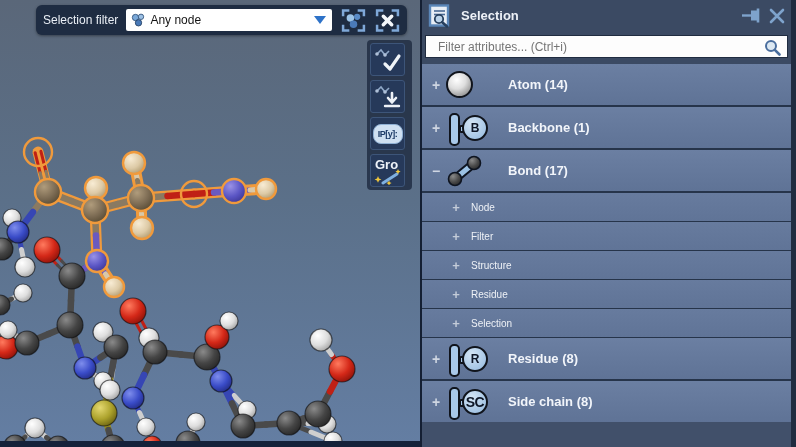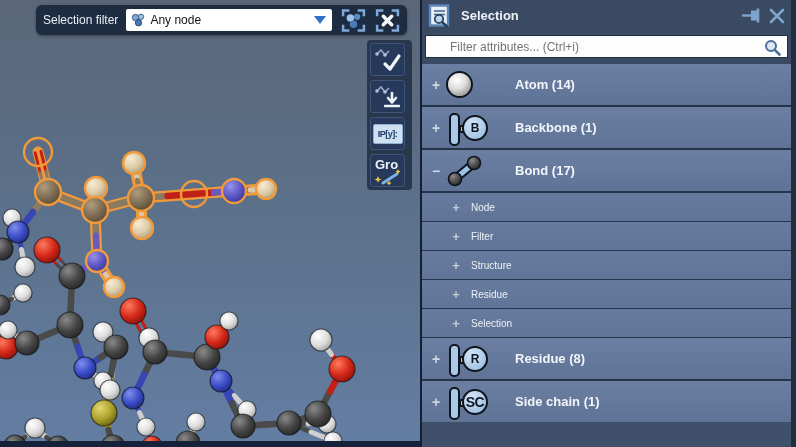--- a/index.html
+++ b/index.html
@@ -18,39 +18,39 @@
   .dropdown{width:196px;height:22px;background:#fff;border-radius:2px;display:flex;align-items:center;padding:0 5px;cursor:default;}
   .dropdown .txt{font-size:12px;color:#141414;margin-left:5px;flex:1;}
   .caret{width:0;height:0;border-left:6px solid transparent;border-right:6px solid transparent;border-top:8px solid #2e72c8;margin-right:1px;}
   .tb-btn{width:26px;height:26px;display:flex;align-items:center;justify-content:center;cursor:pointer;}
 
   
   .vp-tools{position:absolute;right:8px;top:40px;width:39px;background:rgba(27,40,62,.78);border-radius:4px;
     padding:3px;display:flex;flex-direction:column;gap:4px;}
   .vp-tool{width:33px;height:31px;background:#26395a;border:1px solid #3d5579;border-radius:3px;
     display:flex;align-items:center;justify-content:center;cursor:pointer;}
-  .ipy-box{width:28px;height:18px;background:#cfe0f2;border:1px solid #8fb0d4;border-radius:2px;
+  .ipy-box{width:28px;height:18px;background:#cfe0f2;border:1px solid #8fb0d4;border-radius:8px;
     font-size:9px;font-weight:bold;color:#1c3a66;display:flex;align-items:center;justify-content:center;letter-spacing:-0.5px;}
 
   
   .panel{position:absolute;left:420px;top:0;width:376px;height:447px;background:#41506a;
     border-left:2px solid #141f33;border-right:5px solid #202c40;box-sizing:border-box;}
   .panel-head{height:31px;background:#3b4a63;display:flex;align-items:center;padding:0 6px;}
   .panel-head .title{color:#edf1f7;font-size:13px;font-weight:bold;margin-left:10px;flex:1;}
   .head-ic{display:flex;align-items:center;gap:6px;color:#7ea3cc;}
   .search-wrap{background:#3b4a63;padding:4px 3px 6px 3px;position:relative;}
   .search-wrap input{width:100%;height:23px;box-sizing:border-box;background:#fdfdfd;border:1px solid #202c40;
-    font-family:"Liberation Sans",sans-serif;font-size:12px;color:#333;padding:0 26px 0 24px;outline:none;}
+    font-family:"Liberation Sans",sans-serif;font-size:12px;color:#333;padding:0 26px 0 12px;outline:none;}
   .search-wrap .mag{position:absolute;right:10px;top:8px;}
 
   .rows-wrap{background:#26344a;}
   .grow{height:41px;display:flex;align-items:center;margin-bottom:2px;cursor:pointer;
     background:linear-gradient(180deg,#6b7fa2,#5f7396);}
   .grow .exp{width:16px;margin-left:6px;color:#cfd6e2;font-size:14px;font-weight:bold;text-align:center;}
-  .grow .lab{color:#f2f5fa;font-size:13px;font-weight:bold;margin-left:27px;}
+  .grow .lab{color:#f2f5fa;font-size:13px;font-weight:bold;margin-left:20px;}
   .icon-col{width:42px;display:flex;align-items:center;justify-content:flex-start;margin-left:2px;}
   .subrow{height:28px;display:flex;align-items:center;margin-bottom:1px;cursor:pointer;
     background:linear-gradient(180deg,#677b9e,#607497);}
   .subrow .exp{margin-left:27px;width:14px;color:#c3cbd8;font-size:13px;font-weight:bold;text-align:center;}
   .subrow .lab{color:#eef1f6;font-size:10px;margin-left:8px;}
 
   
   .sphere-icon{width:27px;height:27px;border-radius:50%;border:2px solid #10141c;box-sizing:border-box;
     background:radial-gradient(circle at 38% 30%,#ffffff,#dedede 42%,#9a9a9a 78%,#777);}
   .licon{position:relative;width:42px;height:36px;}
@@ -440,16 +440,16 @@
       </div>
       <div class="grow">
         <span class="exp">+</span>
         <span class="icon-col">
           <div class="licon">
             <div class="bar"></div>
             <div class="nub"></div>
             <div class="circ small">SC</div>
           </div>
         </span>
-        <span class="lab">Side chain (1)</span>
+        <span class="lab">Side chain (8)</span>
       </div>
     </div>
 </div>
 
 </body></html>

